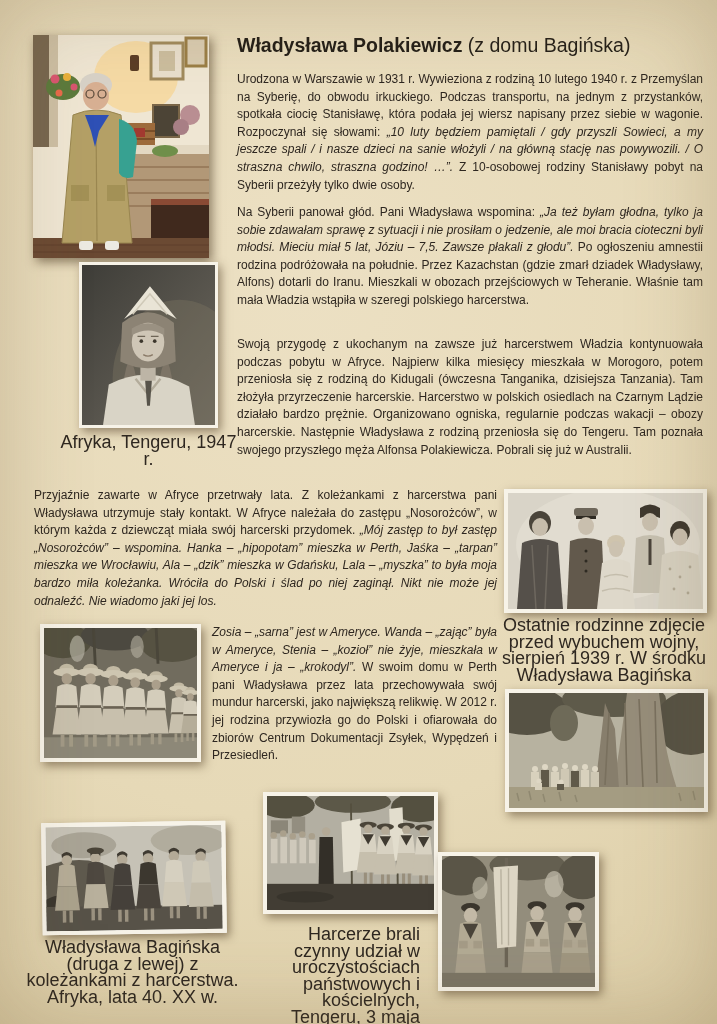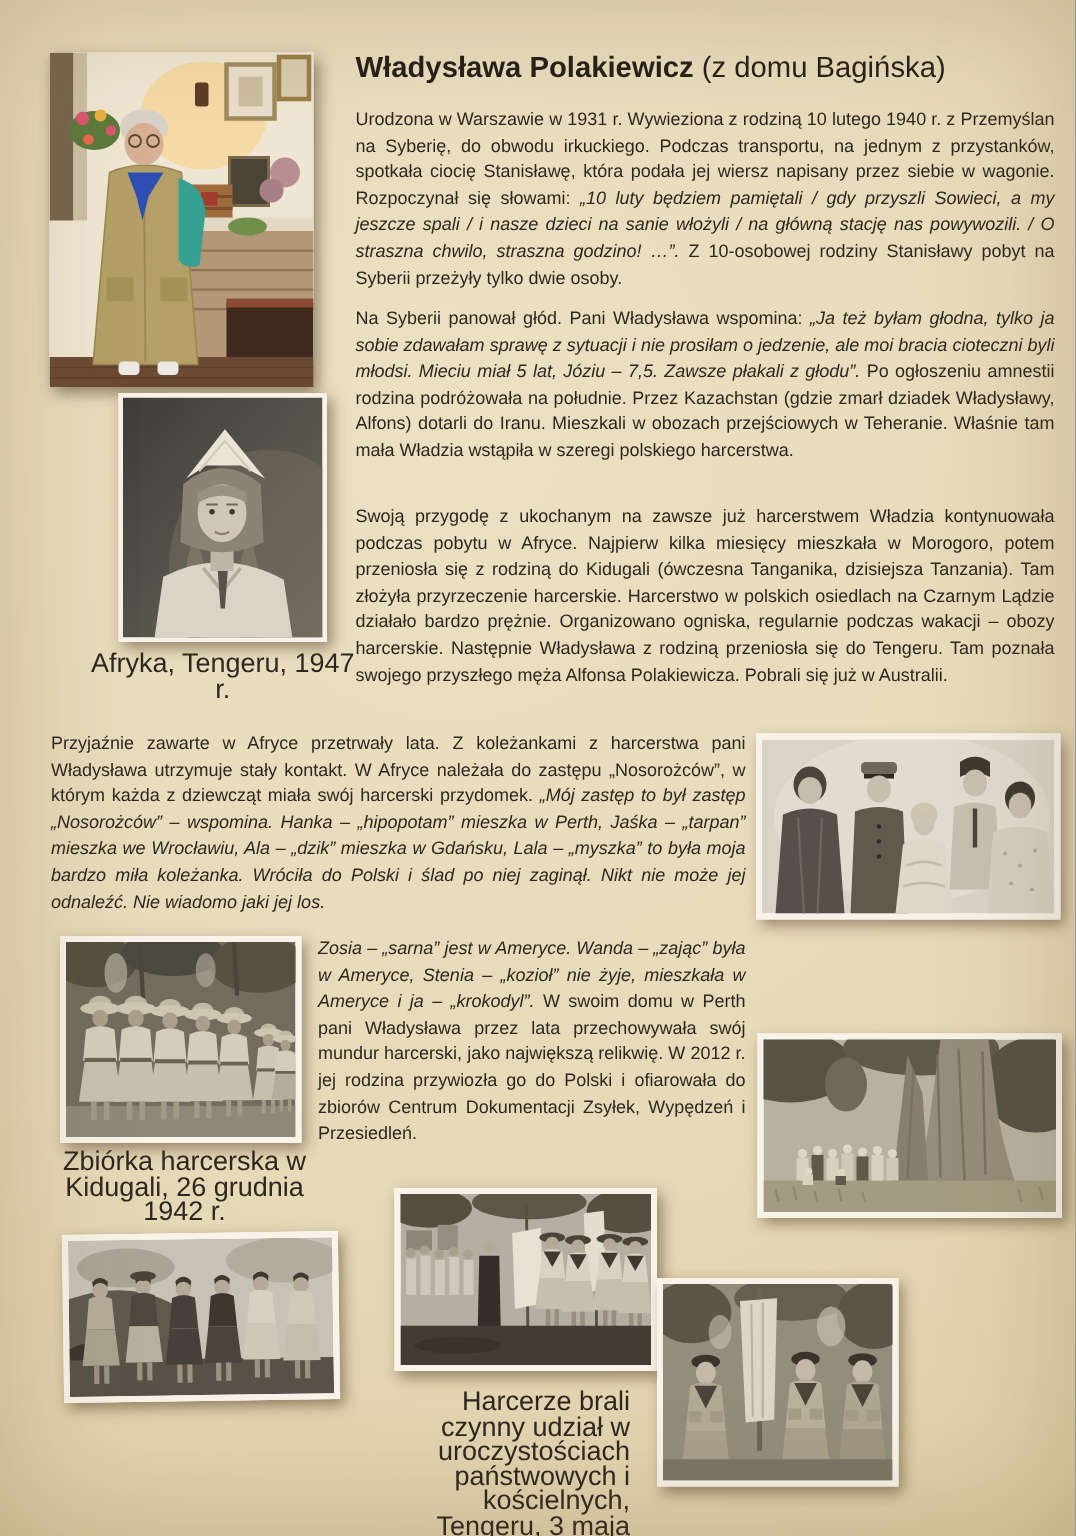--- a/index.html
+++ b/index.html
@@ -157,20 +157,21 @@
         <ellipse cx="172" cy="44" rx="7.5" ry="8.5" fill="#c9bfae"></ellipse>
       <path d="M154,62 Q172,54 190,62 L195,116 L150,116 Z" fill="#d6d0c0"></path>
       <circle cx="162" cy="76" r="1.4" fill="#b0a894"></circle>
         <circle cx="172" cy="84" r="1.4" fill="#b0a894"></circle>
         <circle cx="182" cy="74" r="1.4" fill="#b0a894"></circle>
         <circle cx="166" cy="96" r="1.4" fill="#b0a894"></circle>
         <circle cx="180" cy="100" r="1.4" fill="#b0a894"></circle>
     </svg>
   </figure>
 
+  <p class="caption" id="cap-family">Ostatnie rodzinne zdjęcie przed wybuchem wojny, sierpień 1939 r. W środku Władysława Bagińska</p>
 
   <figure class="photo framed" id="photo-kidugali">
     <svg viewBox="0 0 161 138" preserveAspectRatio="none">
       <defs>
         <g id="sct">
           <ellipse cx="0" cy="-36" rx="8" ry="6" fill="#c2b9a3"></ellipse>
           <ellipse cx="0" cy="-33" rx="14" ry="4.5" fill="#cec6b1"></ellipse>
           <ellipse cx="0" cy="-26" rx="5.5" ry="6" fill="#ab9f8b"></ellipse>
           <path d="M-10,-18 Q0,-23 10,-18 L12,4 L-12,4 Z" fill="var(--top,#d4cdbb)"></path>
           <rect x="-11" y="2" width="22" height="3.5" fill="#6a6253"></rect>
@@ -190,21 +191,20 @@
       <use href="#sct" transform="translate(24,80)"></use>
       <use href="#sct" transform="translate(49,80)"></use>
       <use href="#sct" transform="translate(73,81) scale(.97)"></use>
       <use href="#sct" transform="translate(96,82) scale(.93)"></use>
       <use href="#sct" transform="translate(118,83) scale(.88)"></use>
       <use href="#sct" transform="translate(142,88) scale(.72)" style="--top:#cfc8b6"></use>
       <use href="#sct" transform="translate(154,90) scale(.65)" style="--skirt:#b5ad99"></use>
     </svg>
   </figure>
 
-  <p class="caption" id="cap-kidugali">Zbiórka harcerska w Kidugali, 26 grudnia 1942 r.</p>
 
   <figure class="photo framed" id="photo-baobab">
     <svg viewBox="0 0 195 115" preserveAspectRatio="none">
       <rect width="195" height="115" fill="#b7b2a0"></rect>
       <ellipse cx="18" cy="18" rx="42" ry="24" fill="#565244"></ellipse>
       <ellipse cx="105" cy="6" rx="52" ry="18" fill="#5e5a4a"></ellipse>
       <ellipse cx="182" cy="30" rx="36" ry="32" fill="#565244"></ellipse>
       <ellipse cx="55" cy="30" rx="14" ry="18" fill="#6e6a58"></ellipse>
       <path d="M118,0 L110,58 Q106,84 102,96 L168,96 Q159,68 156,48 L150,0 Z" fill="#968d7a"></path>
       <path d="M96,10 L86,96 L110,96 L106,36 Z" fill="#877e6c"></path>
@@ -257,20 +257,21 @@
       <use href="#fw" transform="translate(52,64)" style="--top:#4e4840;--skirt:#b8b09c"></use>
       <ellipse cx="52" cy="-36" rx="0" ry="0"></ellipse>
       <use href="#fw" transform="translate(80,66)" style="--top:#45403a;--skirt:#45403a"></use>
       <use href="#fw" transform="translate(107,65)" style="--top:#3c372f;--skirt:#4a443c"></use>
       <use href="#fw" transform="translate(134,63)" style="--top:#d6d0c0;--skirt:#cfc8b6"></use>
       <use href="#fw" transform="translate(162,64)" style="--top:#cfc9b8;--skirt:#c4bdab"></use>
       <ellipse cx="52" cy="26" rx="9" ry="3.5" fill="#4a4438"></ellipse>
     </svg>
   </figure>
 
+  <p class="caption" id="cap-friends">Władysława Bagińska (druga z lewej) z koleżankami z harcerstwa. Afryka, lata 40. XX w.</p>
 
   <figure class="photo framed" id="photo-ceremony">
     <svg viewBox="0 0 175 122" preserveAspectRatio="none">
       <defs>
         <g id="cs">
           <ellipse cx="0" cy="-31" rx="9" ry="3.5" fill="#4a4438"></ellipse>
           <circle cx="0" cy="-27" r="4.5" fill="#b4aa97"></circle>
           <path d="M-7,-21 Q0,-24 7,-21 L9,-2 L-9,-2 Z" fill="#d8d2c2"></path>
           <path d="M-6,-21 L0,-10 L6,-21 Z" fill="#3f3a31"></path>
           <path d="M-9,-2 L9,-2 L12,20 L-12,20 Z" fill="var(--skirt,#c6bfad)"></path>

